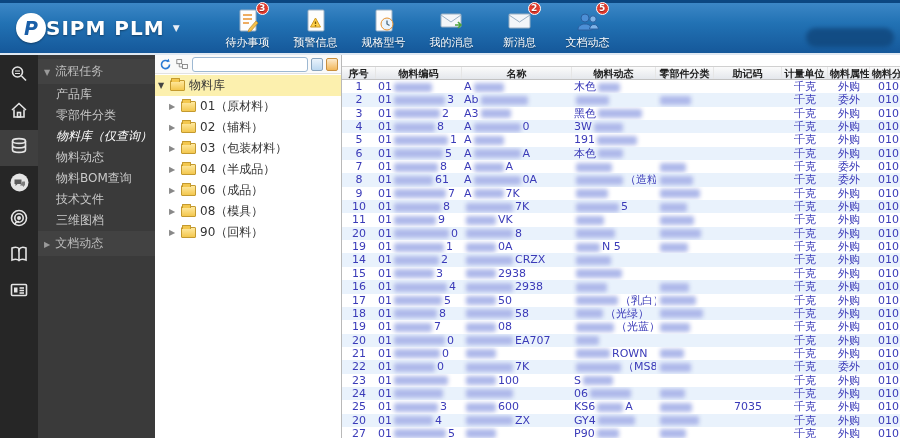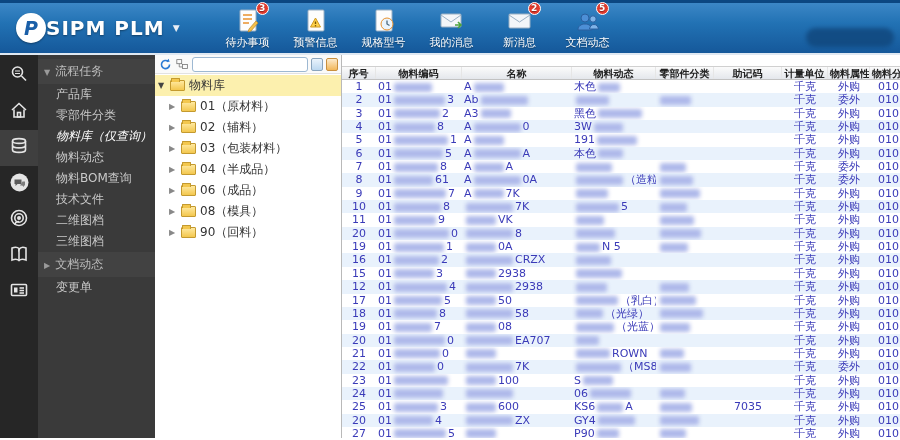--- a/index.html
+++ b/index.html
@@ -227,24 +227,22 @@
       </div>
     </div>
   <div class="submenu" id="submenu">
       <div class="sm-hdr"><span class="arr">▼</span><span>流程任务</span></div>
       <div class="sm-item"><span>产品库</span></div>
       <div class="sm-item"><span>零部件分类</span></div>
       <div class="sm-item active"><span>物料库（仅查询）</span></div>
       <div class="sm-item"><span>物料动态</span></div>
       <div class="sm-item"><span>物料BOM查询</span></div>
       <div class="sm-item"><span>技术文件</span></div>
-      <div class="sm-item"><span>二维图档</span></div>
       <div class="sm-item"><span>三维图档</span></div>
       <div class="sm-hdr"><span class="arr">▶</span><span>文档动态</span></div>
-      <div class="sm-item"><span>变更单</span></div>
     </div>
 
   <div class="treepanel">
     <div class="tree-toolbar">
       <span class="tt-icon">
         <svg width="13" height="13" viewBox="0 0 16 16">
             <path d="M13 8a5 5 0 1 1-1.5-3.5" fill="none" stroke="#2b7bd4" stroke-width="2"></path>
             <path d="M12 1l1 4-4-1z" fill="#2b7bd4"></path>
           </svg>
       </span>
@@ -455,21 +453,21 @@
           <div class="td c-code">01<span class="blur" style="width:50px"></span>1</div>
           <div class="td c-name"><span class="blur" style="width:30px"></span>0A</div>
           <div class="td c-spec"><span class="blur" style="width:24px"></span>N 5</div>
           <div class="td c-eng"><span class="blur" style="width:28px"></span></div>
           <div class="td c-mnem"></div>
           <div class="td c-unit">千克</div>
           <div class="td c-attr">外购</div>
           <div class="td c-cat">0101</div>
         </div>
         <div class="tr">
-          <div class="td c-seq">16</div>
+          <div class="td c-seq">14</div>
           <div class="td c-code">01<span class="blur" style="width:45px"></span>2</div>
           <div class="td c-name"><span class="blur" style="width:47px"></span>CRZX</div>
           <div class="td c-spec"><span class="blur" style="width:35px"></span></div>
           <div class="td c-eng"></div>
           <div class="td c-mnem"></div>
           <div class="td c-unit">千克</div>
           <div class="td c-attr">外购</div>
           <div class="td c-cat">0101</div>
         </div>
         <div class="tr">
@@ -477,21 +475,21 @@
           <div class="td c-code">01<span class="blur" style="width:40px"></span>3</div>
           <div class="td c-name"><span class="blur" style="width:30px"></span>2938</div>
           <div class="td c-spec"><span class="blur" style="width:46px"></span></div>
           <div class="td c-eng"></div>
           <div class="td c-mnem"></div>
           <div class="td c-unit">千克</div>
           <div class="td c-attr">外购</div>
           <div class="td c-cat">0101</div>
         </div>
         <div class="tr">
-          <div class="td c-seq">12</div>
+          <div class="td c-seq">16</div>
           <div class="td c-code">01<span class="blur" style="width:53px"></span>4</div>
           <div class="td c-name"><span class="blur" style="width:47px"></span>2938</div>
           <div class="td c-spec"><span class="blur" style="width:31px"></span></div>
           <div class="td c-eng"><span class="blur" style="width:29px"></span></div>
           <div class="td c-mnem"></div>
           <div class="td c-unit">千克</div>
           <div class="td c-attr">外购</div>
           <div class="td c-cat">0101</div>
         </div>
         <div class="tr">

